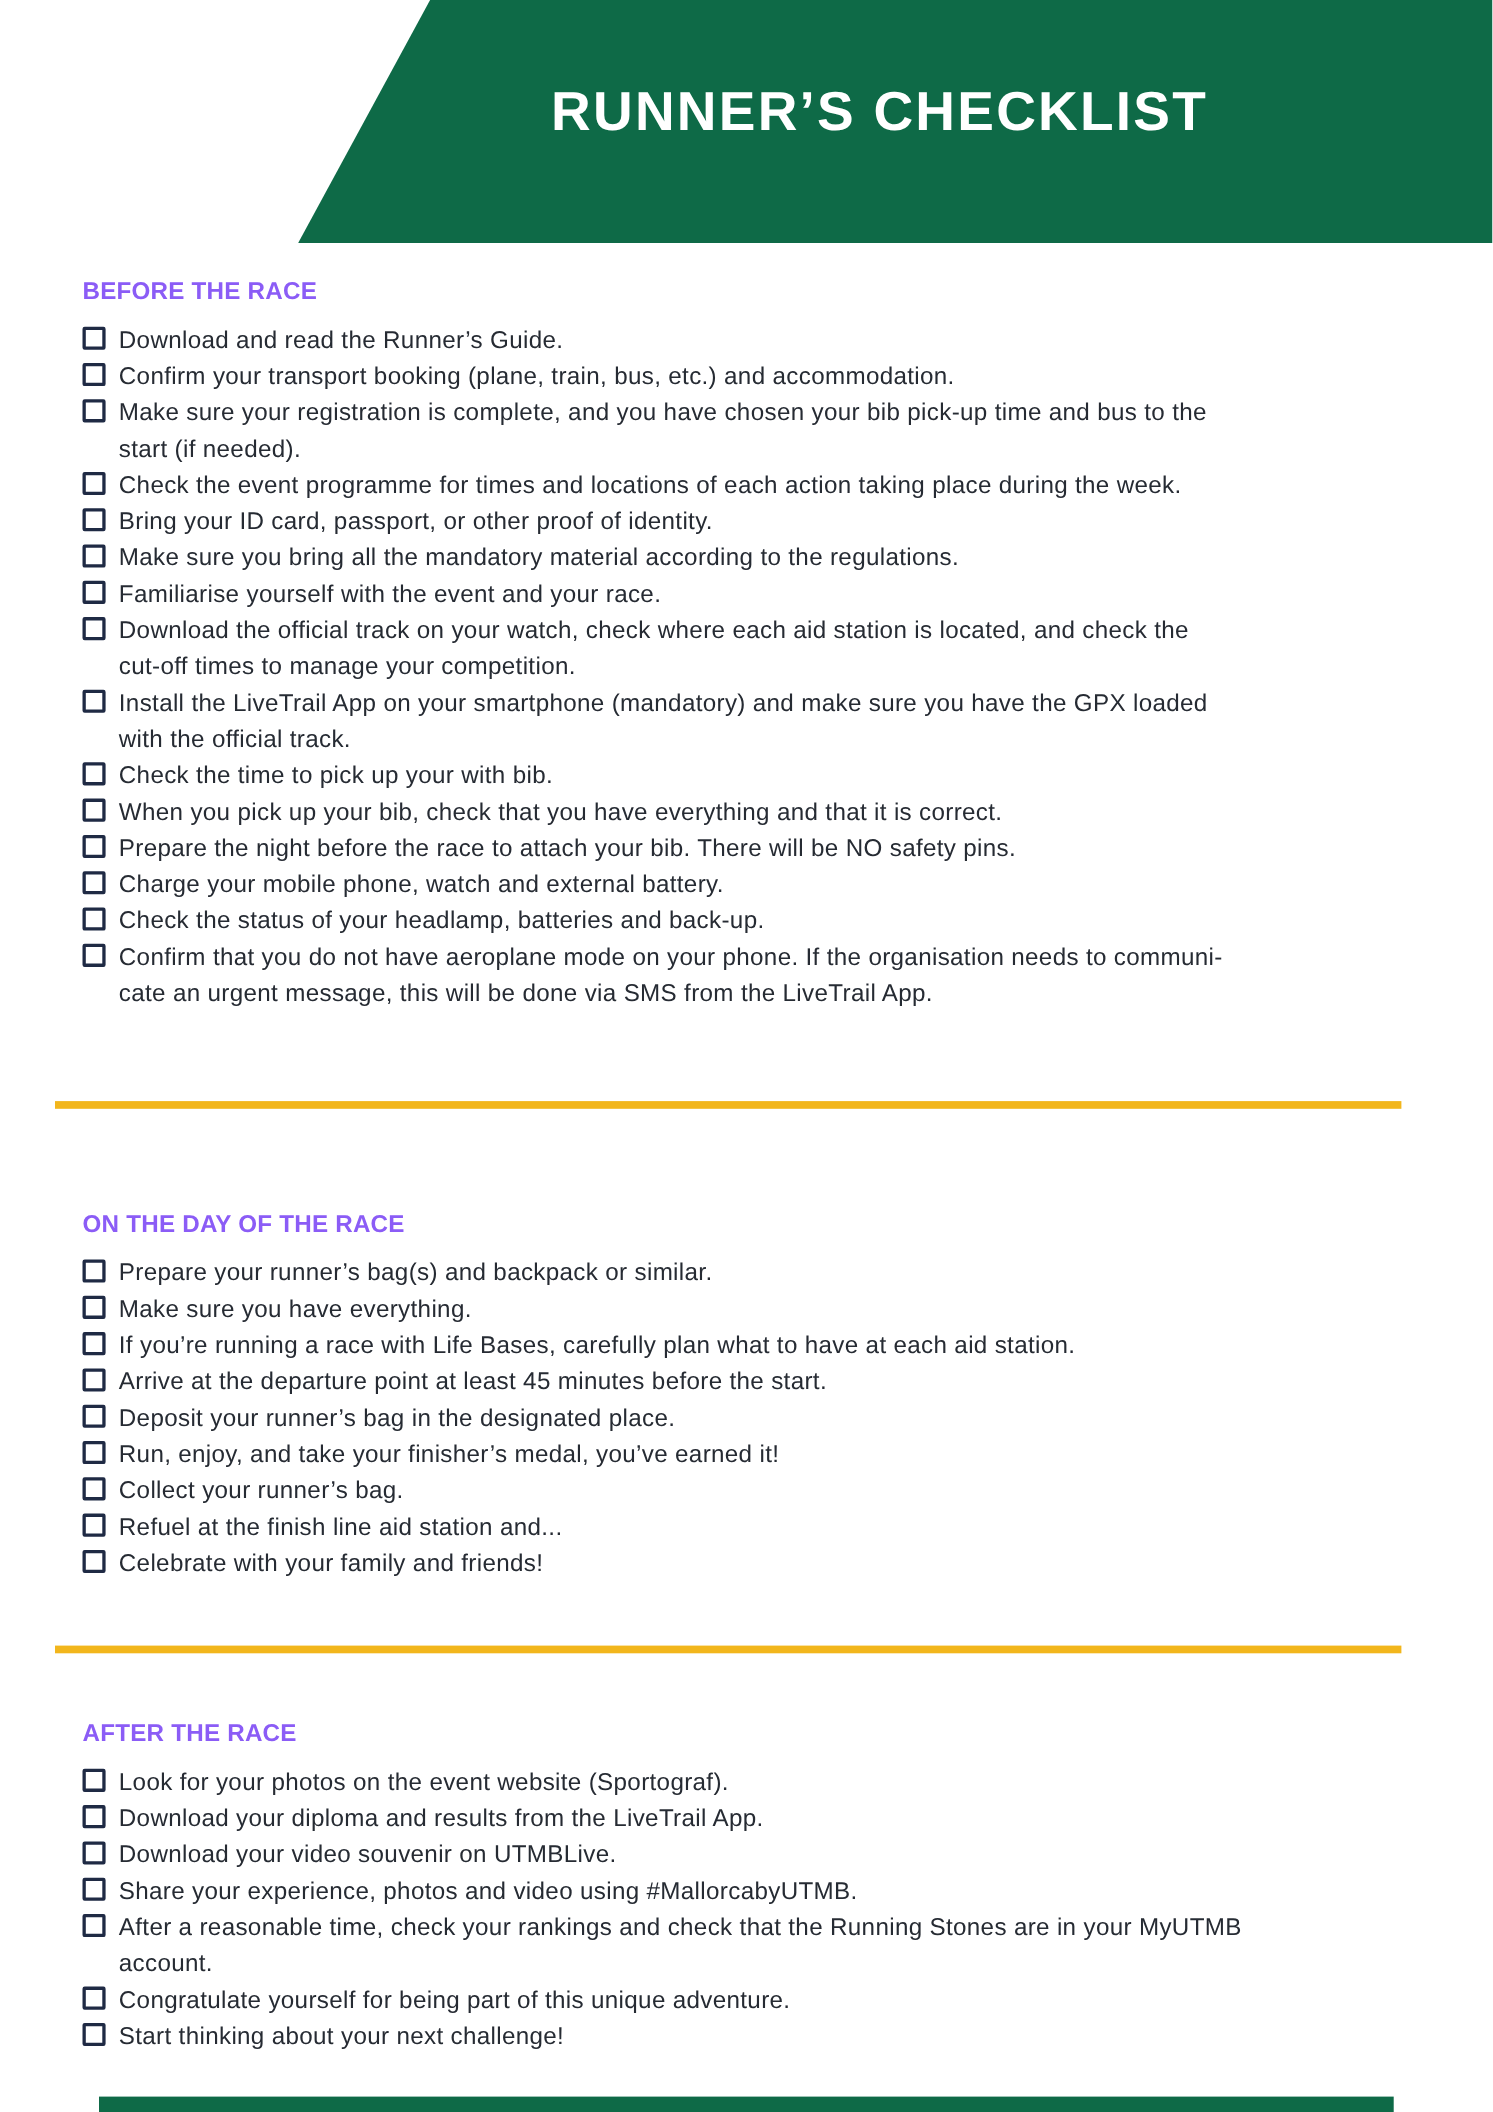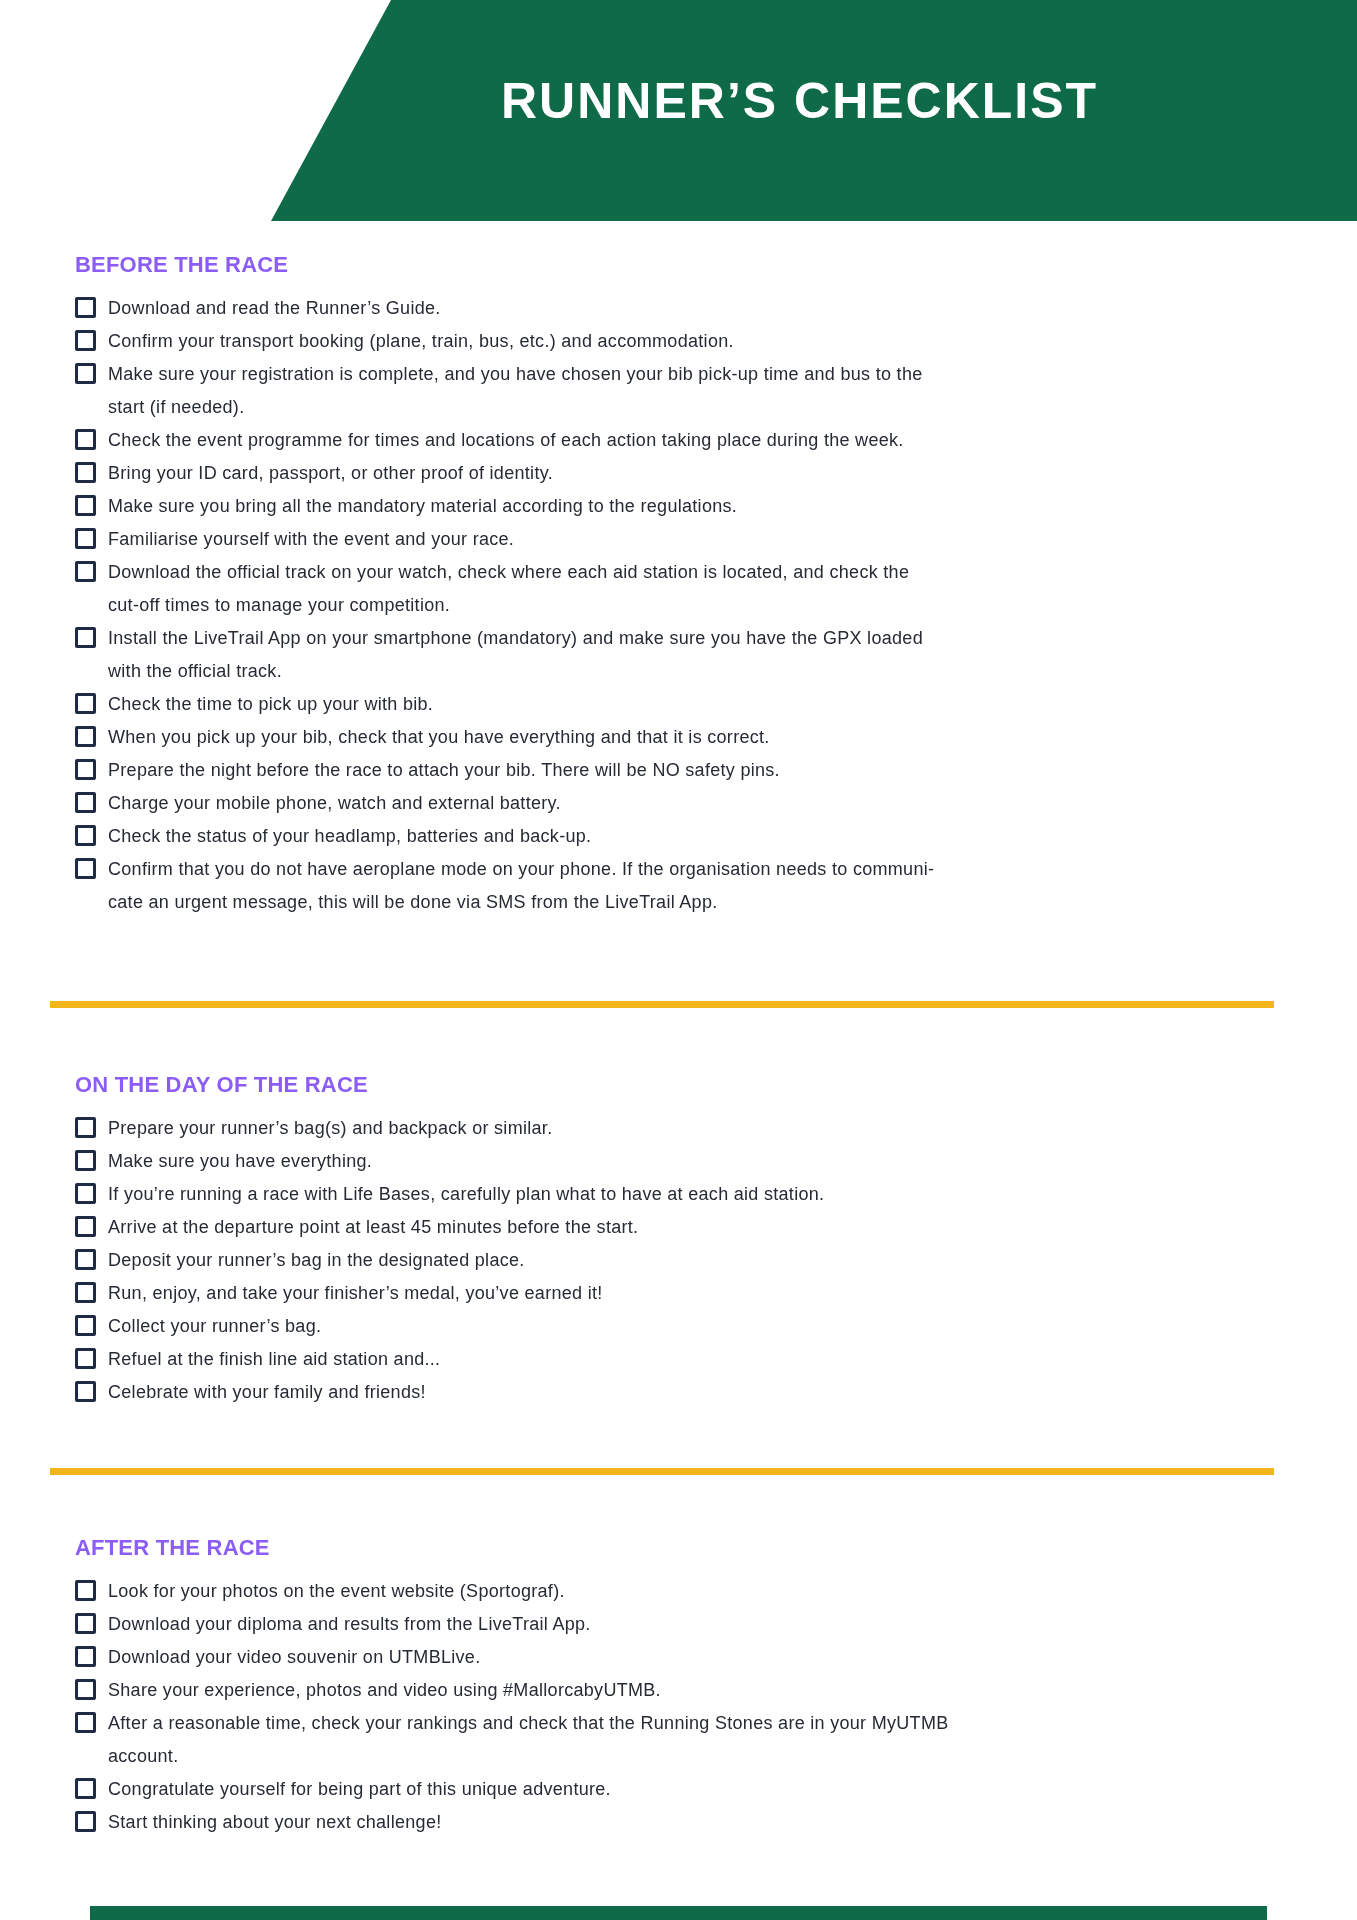--- a/index.html
+++ b/index.html
@@ -53,21 +53,21 @@
 
   .item-list {
     list-style:none;
     margin:14px 0 0 0;
     padding:0;
   }
   .item {
     display:flex;
     align-items:flex-start;
     gap:12px;
-    font-size:18px;
+    font-size:22px;
     line-height:33px;
     letter-spacing:0.3px;
     color:var(--ink, #262B33);
   }
   .checkbox {
     flex:0 0 auto;
     width:21px;
     height:21px;
     box-sizing:border-box;
     border:3px solid var(--checkbox-border, #1F2A44);
@@ -80,21 +80,21 @@
   }
 
   .divider {
     height:7px;
     margin-left:-25px;      
     width:1224px;
     background:var(--divider-gold, #F2B61C);
   }
   .divider-0 { margin-top:82px; margin-bottom:0; }
   .divider-1 { margin-top:59px; margin-bottom:0; }
-  .section-1 .section-heading { margin-top:64px; }
+  .section-1 .section-heading { margin-top:92px; }
   .section-2 .section-heading { margin-top:60px; }
 
   
   .footer-bar {
     position:absolute;
     bottom:0;
     left:90px;
     right:90px;
     height:14px;
     background:var(--banner-green, #0E6A47);

